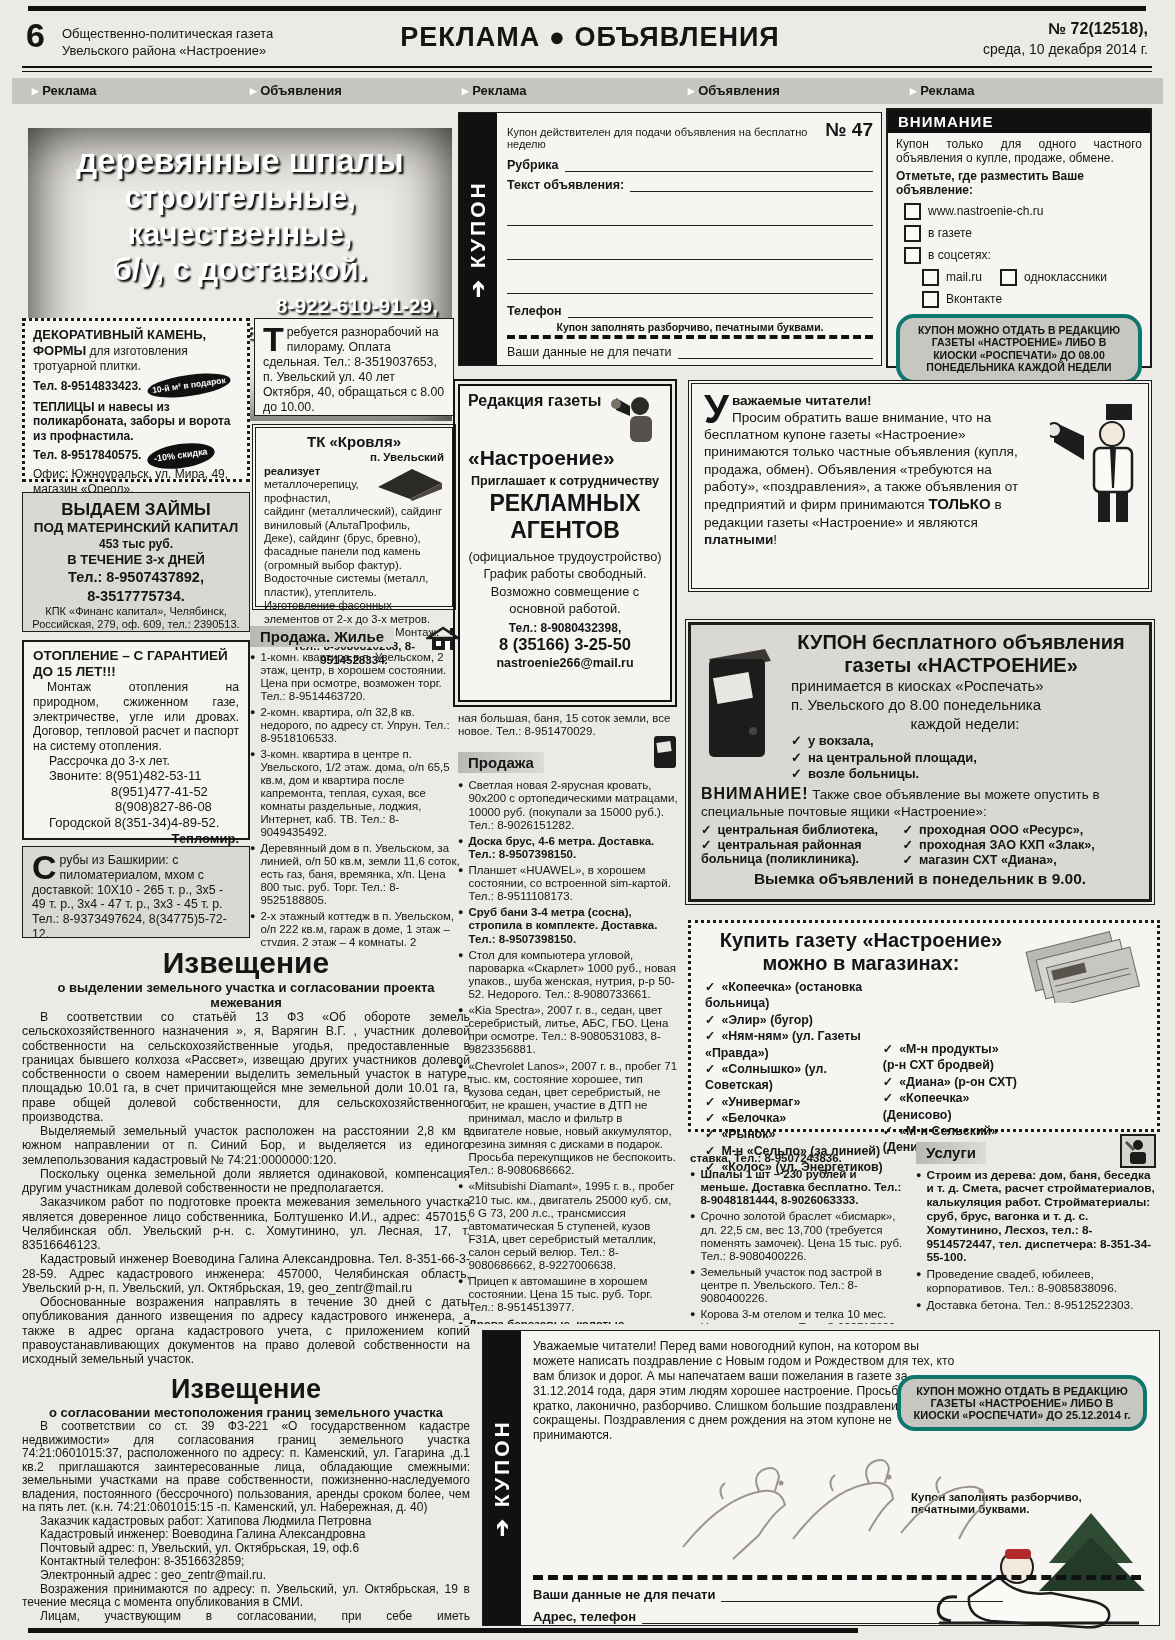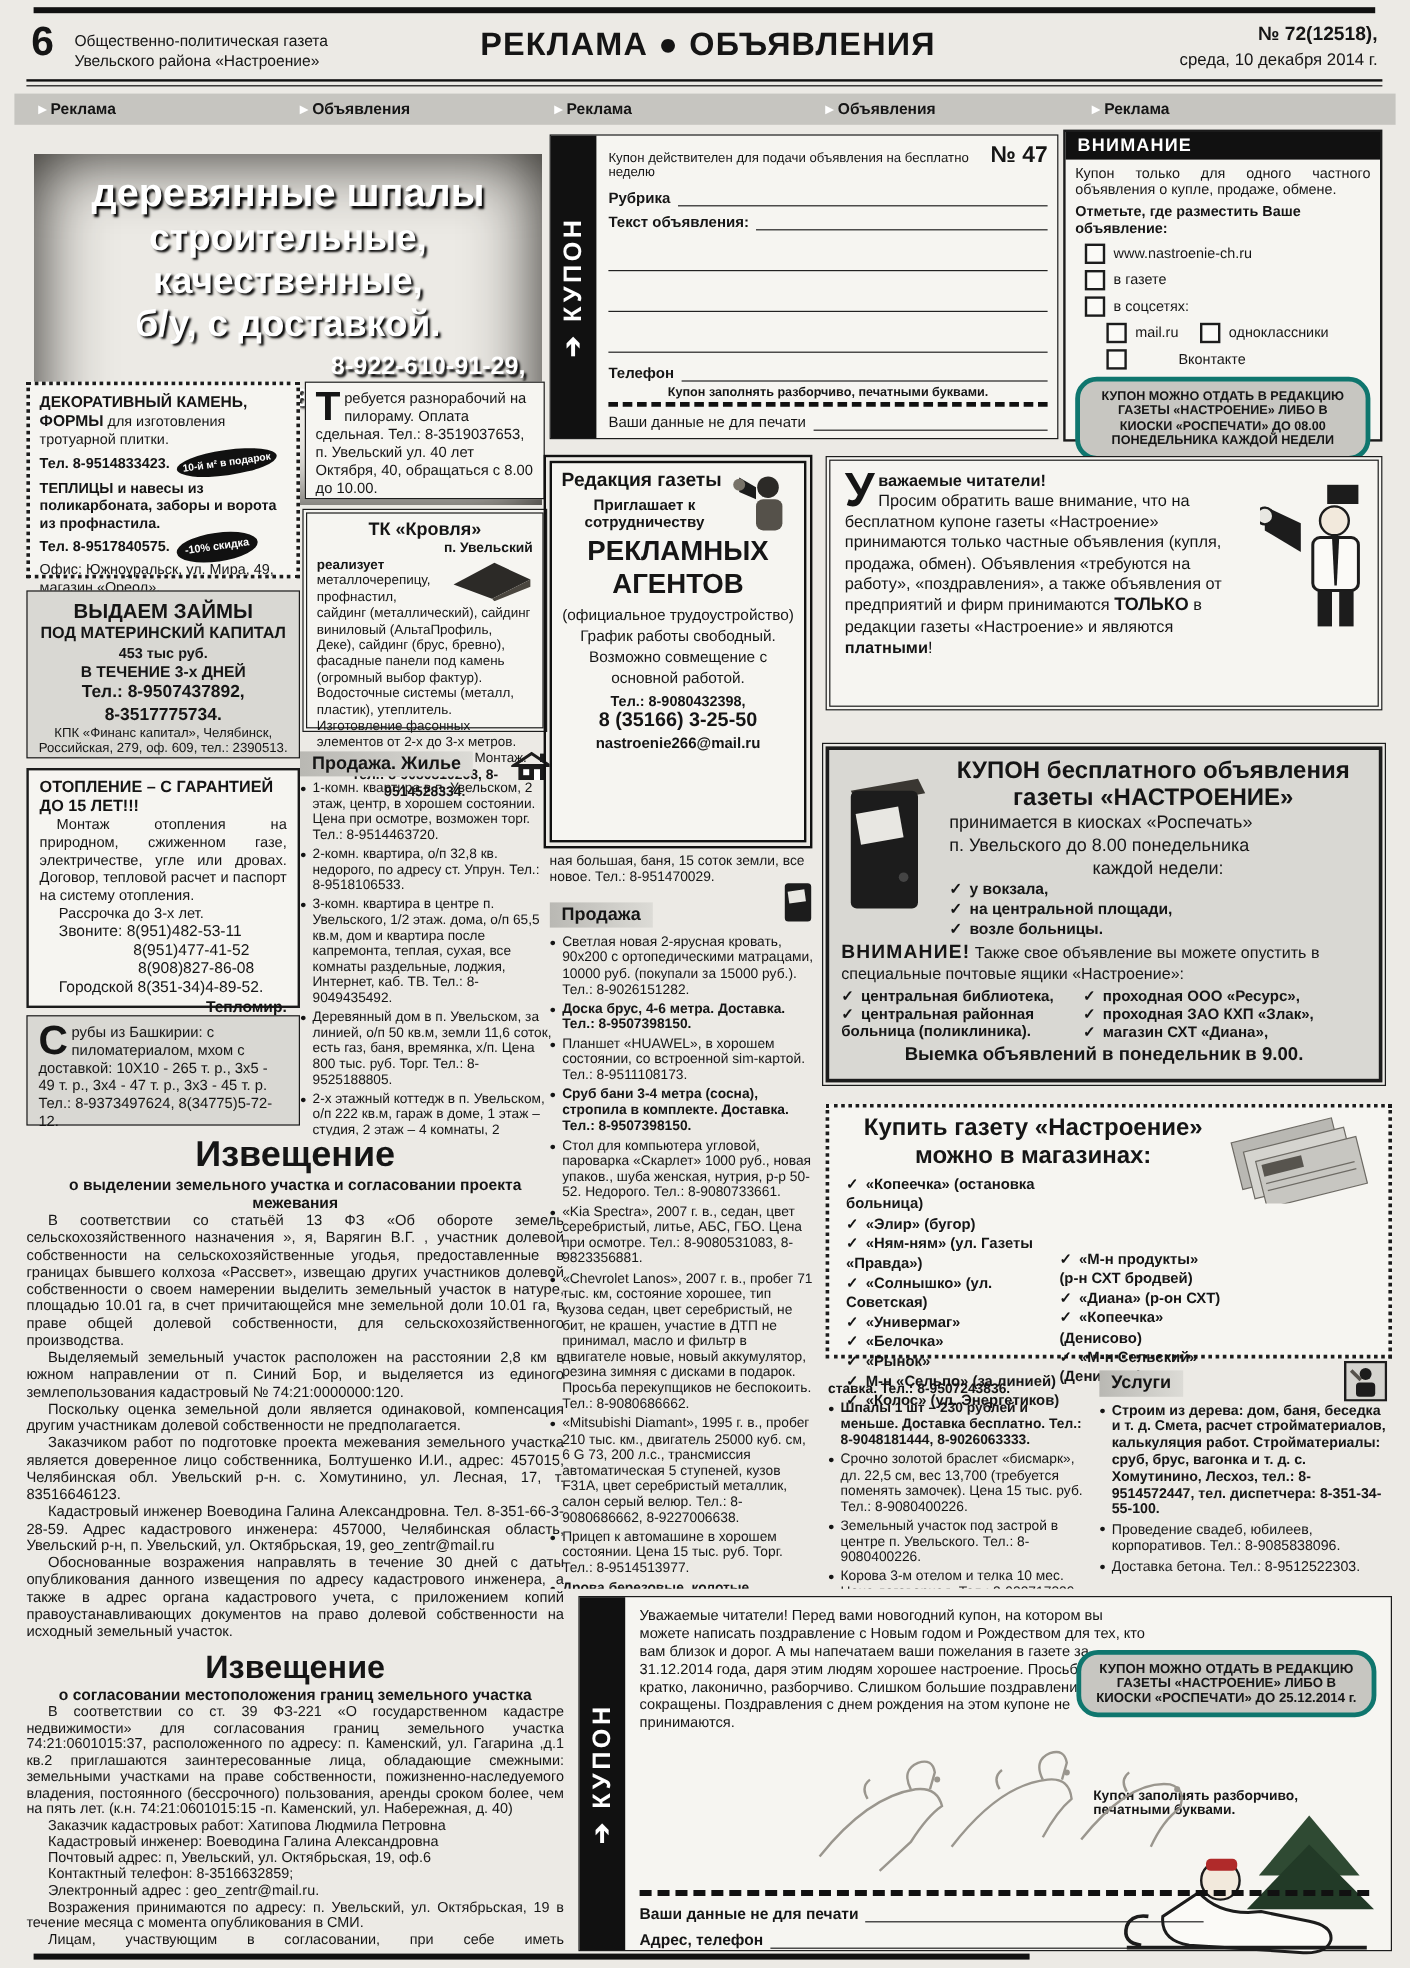--- a/index.html
+++ b/index.html
@@ -209,36 +209,37 @@
     <div class="cbrow" style="margin-left:8px;">
         <span class="cb"></span>
         <span>в соцсетях:</span>
       </div>
     <div class="cbrow" style="margin-left:26px;">
       <span class="cb"></span>
         <span>mail.ru</span>
       <span class="cb" style="margin-left:18px;"></span>
         <span>одноклассники</span>
     </div>
-    <div class="cbrow" style="margin-left:26px;gap:36px;">
+    <div class="cbrow" style="margin-left:26px;">
         <span class="cb"></span>
         <span>Вконтакте</span>
       </div>
     <div class="roundnote" style="font-size:10.5px;margin-top:6px;">КУПОН МОЖНО ОТДАТЬ В РЕДАКЦИЮ ГАЗЕТЫ «НАСТРОЕНИЕ» ЛИБО В КИОСКИ «РОСПЕЧАТИ» ДО 08.00 ПОНЕДЕЛЬНИКА КАЖДОЙ НЕДЕЛИ</div>
   </div>
 </div>
 
 <div class="abs" style="left:458px;top:384px;width:214px;height:318px;border:2px solid #111;outline:2px solid #111;outline-offset:3px;background:#f6f5f1;box-sizing:border-box;padding:6px 8px;">
   <svg width="52" height="54" viewBox="0 0 52 54" style="float:right;margin-left:4px;">
     <circle cx="30" cy="14" r="9" fill="#2c2a27"></circle>
     <rect x="20" y="24" width="22" height="26" rx="6" fill="#55514a"></rect>
     <polygon points="6,6 20,14 20,24 6,18" fill="#1c1c1c"></polygon>
     <circle cx="6" cy="12" r="5" fill="#777268"></circle>
   </svg>
   <div class="b" style="font-size:16px;">Редакция газеты</div>
+  <div class="b" style="font-size:21px;">«Настроение»</div>
   <div class="b ctr" style="font-size:12.6px;margin-top:4px;">Приглашает к сотрудничеству</div>
   <div class="b ctr" style="font-size:23px;margin-top:2px;">РЕКЛАМНЫХ</div>
   <div class="b ctr" style="font-size:23px;">АГЕНТОВ</div>
   <div class="ctr" style="font-size:12.8px;margin-top:4px;line-height:1.35;">
     <div>(официальное трудоустройство)</div>
     <div>График работы свободный.</div>
     <div>Возможно совмещение с основной работой.</div>
   </div>
   <div class="b ctr" style="font-size:12px;margin-top:4px;">Тел.: 8-9080432398,</div>
   <div class="b ctr" style="font-size:16.5px;">8 (35166) 3-25-50</div>

